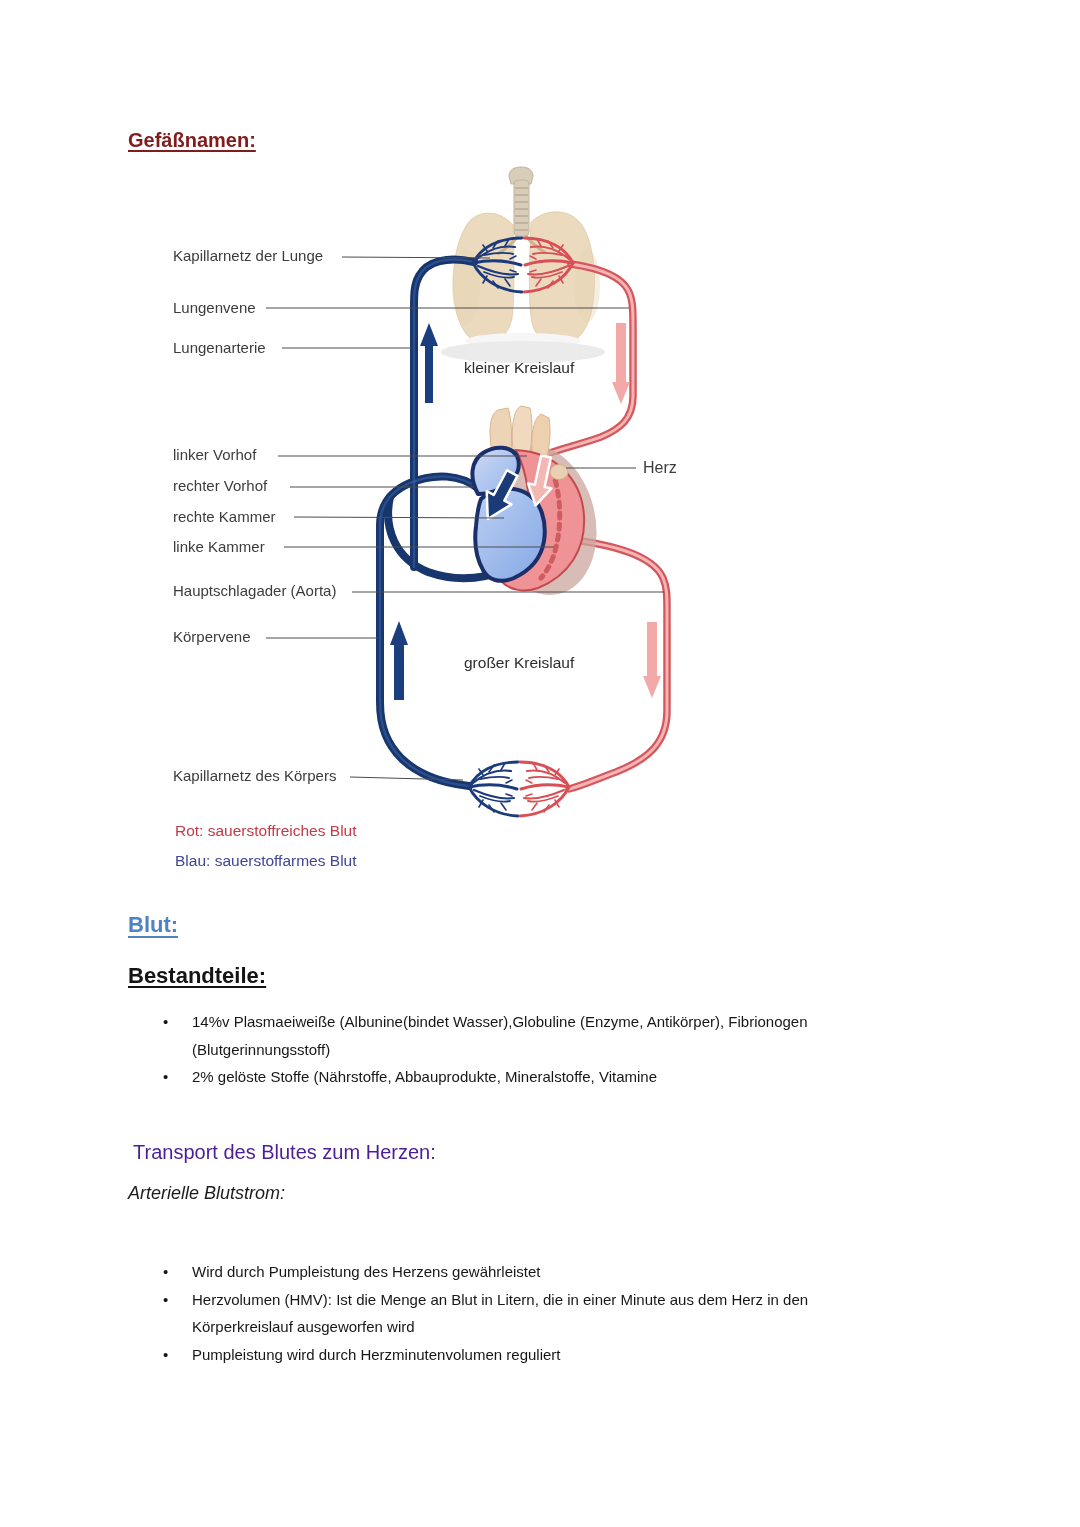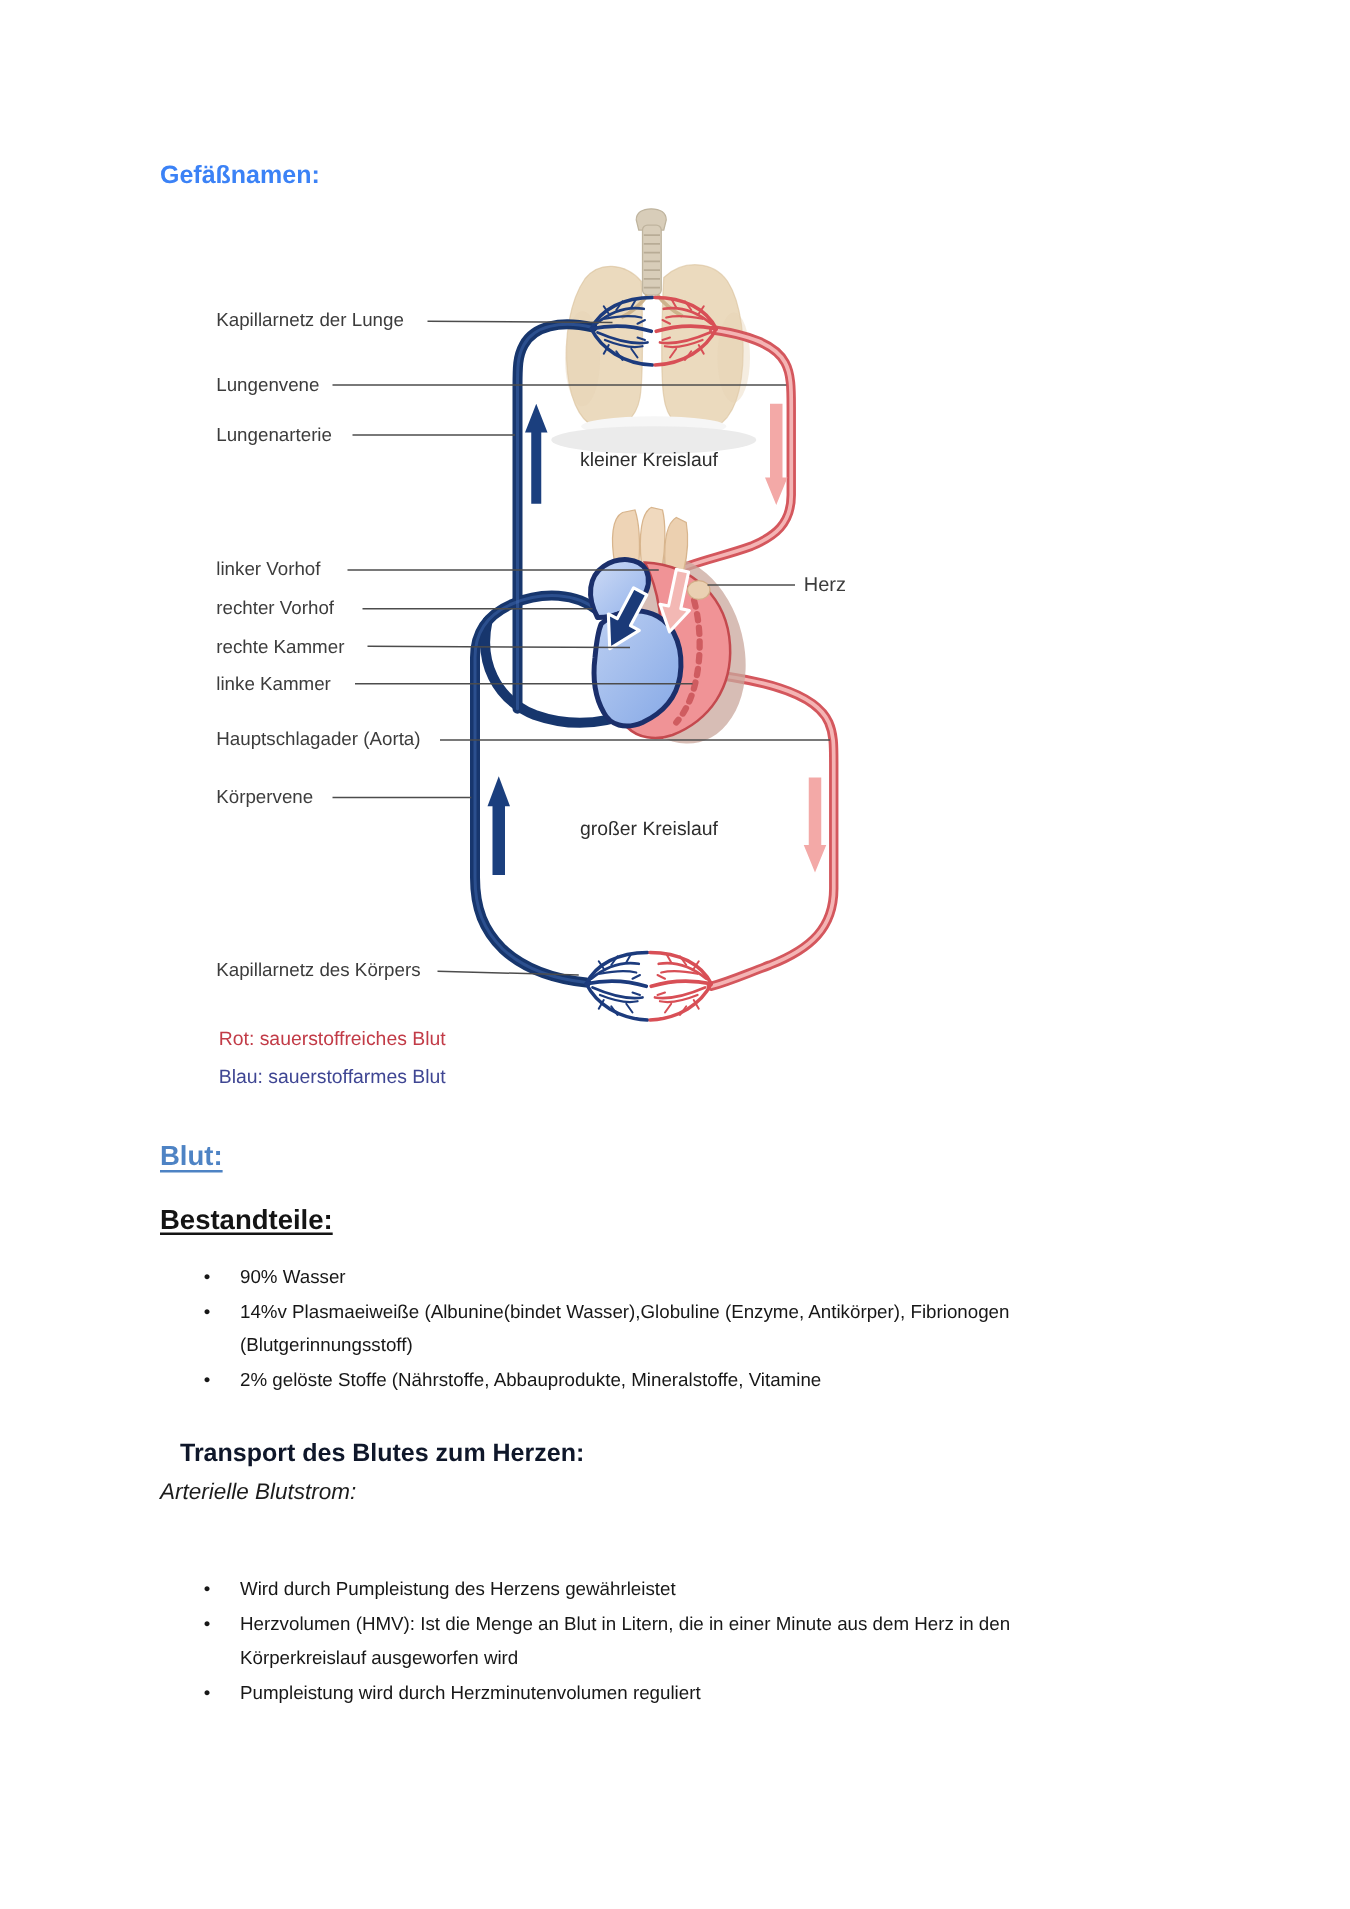--- a/index.html
+++ b/index.html
@@ -1,24 +1,24 @@
 <!DOCTYPE html>
 <html><head>
 <meta charset="utf-8">
 <style>
   html,body{margin:0;padding:0;background:#ffffff;}
   #page{position:relative;width:1080px;height:1527px;background:#ffffff;overflow:hidden;
         font-family:"Liberation Sans",sans-serif;color:#171717;}
-  .h-main{position:absolute;left:128px;top:129px;margin:0;font-size:20px;font-weight:bold;color:#3b82f6;
-        text-decoration-thickness:2px;text-underline-offset:3px;}
+  .h-main{position:absolute;left:128px;top:129px;margin:0;font-size:20px;font-weight:bold;color:#7f1d1d;
+        text-decoration:underline;text-decoration-thickness:2px;text-underline-offset:3px;}
   .h-blut{position:absolute;left:128px;top:912px;margin:0;font-size:22px;font-weight:bold;color:#4e83c4;
         text-decoration:underline;text-decoration-thickness:2px;text-underline-offset:4px;text-align:center;}
   .h-best{position:absolute;left:128px;top:963px;margin:0;font-size:22px;font-weight:bold;color:#141414;
         text-decoration:underline;text-decoration-thickness:2px;text-underline-offset:3px;}
-  .h-transport{position:absolute;left:128px;top:1136px;margin:16px;font-size:20px;font-weight:bold;color:#0f172a;}
+  .h-transport{position:absolute;left:128px;top:1136px;margin:5px;font-size:20px;font-weight:normal;color:#4c1d95;}
   .subhead{position:absolute;left:128px;top:1183px;font-size:18px;font-style:italic;color:#1c1c1c;}
   ul.list{position:absolute;left:160px;width:740px;margin:0;padding:0;list-style:none;}
   ul.l1{top:1008px;}
   ul.l2{top:1222px;margin-top:36px;}
   ul.list li{position:relative;padding-left:32px;font-size:15px;line-height:27.5px;color:#171717;}
   ul.list li::before{content:"\2022";position:absolute;left:3px;top:0;font-size:15px;color:#171717;}
   svg#diagram{position:absolute;left:130px;top:165px;width:600px;height:715px;}
   svg text{font-family:"Liberation Sans",sans-serif;}
   .lbl{font-size:15px;fill:#3c3c3c;}
   .ann{font-size:15.5px;fill:#2d2d2d;}
@@ -151,21 +151,20 @@
     </g>
 
     <text class="leg-r" x="175" y="836">Rot: sauerstoffreiches Blut</text>
     <text class="leg-b" x="175" y="866">Blau: sauerstoffarmes Blut</text>
   </svg>
 
   <h2 class="h-blut">Blut:</h2>
   <h3 class="h-best">Bestandteile:</h3>
 
   <ul class="list l1">
-    <li>90% Wasser</li>
     <li>14%v Plasmaeiweiße (Albunine(bindet Wasser),Globuline (Enzyme, Antikörper), Fibrionogen (Blutgerinnungsstoff)</li>
     <li>2% gelöste Stoffe (Nährstoffe, Abbauprodukte, Mineralstoffe, Vitamine</li>
   </ul>
 
   <h3 class="h-transport">Transport des Blutes zum Herzen:</h3>
   <div class="subhead">Arterielle Blutstrom:</div>
 
   <ul class="list l2">
     <li>Wird durch Pumpleistung des Herzens gewährleistet</li>
     <li>Herzvolumen (HMV): Ist die Menge an Blut in Litern, die in einer Minute aus dem Herz in den Körperkreislauf ausgeworfen wird</li>

